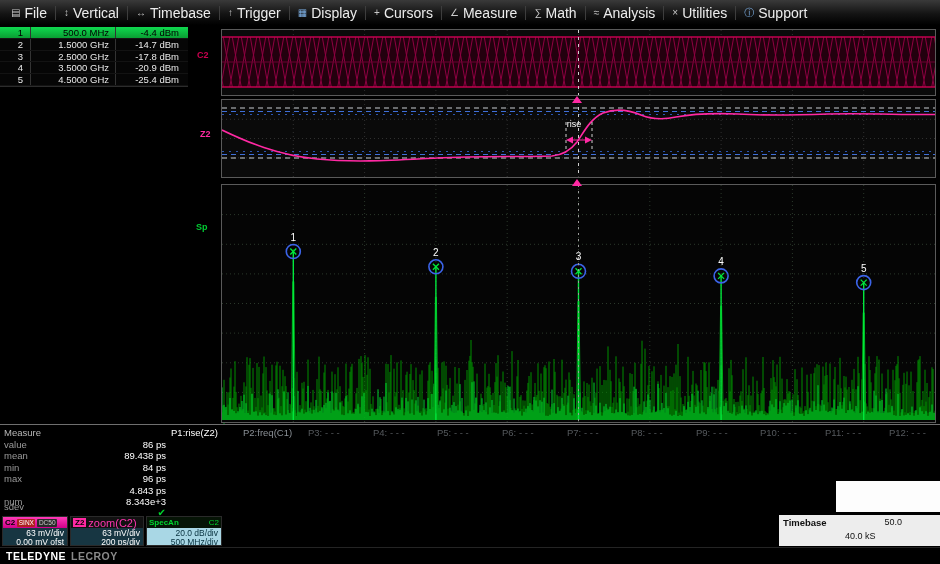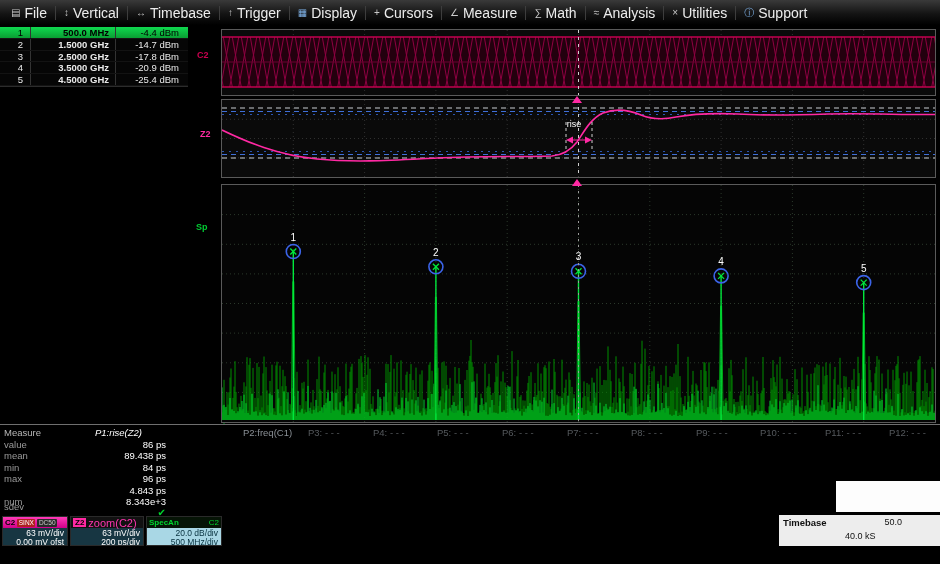--- a/index.html
+++ b/index.html
@@ -35,38 +35,38 @@
   .phrow{display:flex;height:12px;background:linear-gradient(#2f2f2f,#171717);border-bottom:1px solid #000;font-weight:bold;}
   .c-peaks{width:30px;}
   .c-freq{width:85px;border-left:1px solid #333;}
   .c-amp{width:73px;border-left:1px solid #333;}
   .ph{display:flex;align-items:center;justify-content:center;}
   .ph.c-peaks{color:#ff35ff;justify-content:flex-start;padding-left:3px;}
   .ph.c-freq,.ph.c-amp{color:#17d417;}
   .prow{display:flex;height:11.8px;color:#e9e9e9;border-bottom:1px solid #131313;}
   .pc{display:flex;align-items:center;}
   .pc.c-peaks{justify-content:flex-end;padding-right:7px;}
-  .pc.c-freq{justify-content:flex-end;padding-right:6px;font-weight:bold;}
+  .pc.c-freq{justify-content:flex-end;padding-right:6px;}
   .pc.c-amp{justify-content:flex-end;padding-right:9px;}
   .prow.sel{background:linear-gradient(#0fd94f,#0a9e33);color:#000;}
 
   
   .tlabel{position:absolute;font-size:9px;font-weight:bold;}
   .plot{position:absolute;background:#0a0a0a;border:1px solid #5a5a5a;}
   .plot svg{display:block;}
   .tri{position:absolute;width:0;height:0;border-left:5px solid transparent;border-right:5px solid transparent;}
   .tri.magenta{border-bottom:7px solid #ff29a3;}
   .tri.green{border-bottom:7px solid #00cc33;}
 
   
   .measure{position:absolute;left:0;top:424px;width:940px;height:92px;background:#000;
            border-top:1px solid #6f6f6f;font-size:9.5px;}
   .mh{position:absolute;white-space:nowrap;}
   .m-title{left:4px;color:#b8b8b8;}
-  .m-p1{left:95px;width:123px;text-align:left;color:#ffffff;font-style:italic;}
+  .m-p1{left:95px;width:123px;text-align:right;color:#ffffff;}
   .m-p2{color:#8a9096;}
   .m-pn{color:#55595d;}
   .ml{position:absolute;left:4px;color:#9a9a9a;}
   .mv{position:absolute;left:44px;width:122px;text-align:right;color:#fff;}
   .mv.status{color:#00d42e;font-size:10px;}
 
   
   .dbox{position:absolute;top:516px;height:30px;border:1px solid #2a2a2a;overflow:hidden;}
   .dhead{height:11px;display:flex;align-items:center;font-size:7.5px;gap:2px;padding:0 2px;}
   .c2h{background:linear-gradient(#ff3ab8,#cf0089);}
@@ -406,14 +406,18 @@
   <div class="tbox">
     <div class="trow1">
       <span class="tb-title">Timebase</span>
       <span class="tb-v1">50.0</span>
     </div>
     <div class="trow2">
       <span class="tb-v2">40.0 kS</span>
     </div>
   </div>
 
+  <div class="bottombar">
+    <span class="brand1">TELEDYNE</span>
+    <span class="brand2">LECROY</span>
+  </div>
 
 </div>
 
 </body></html>

